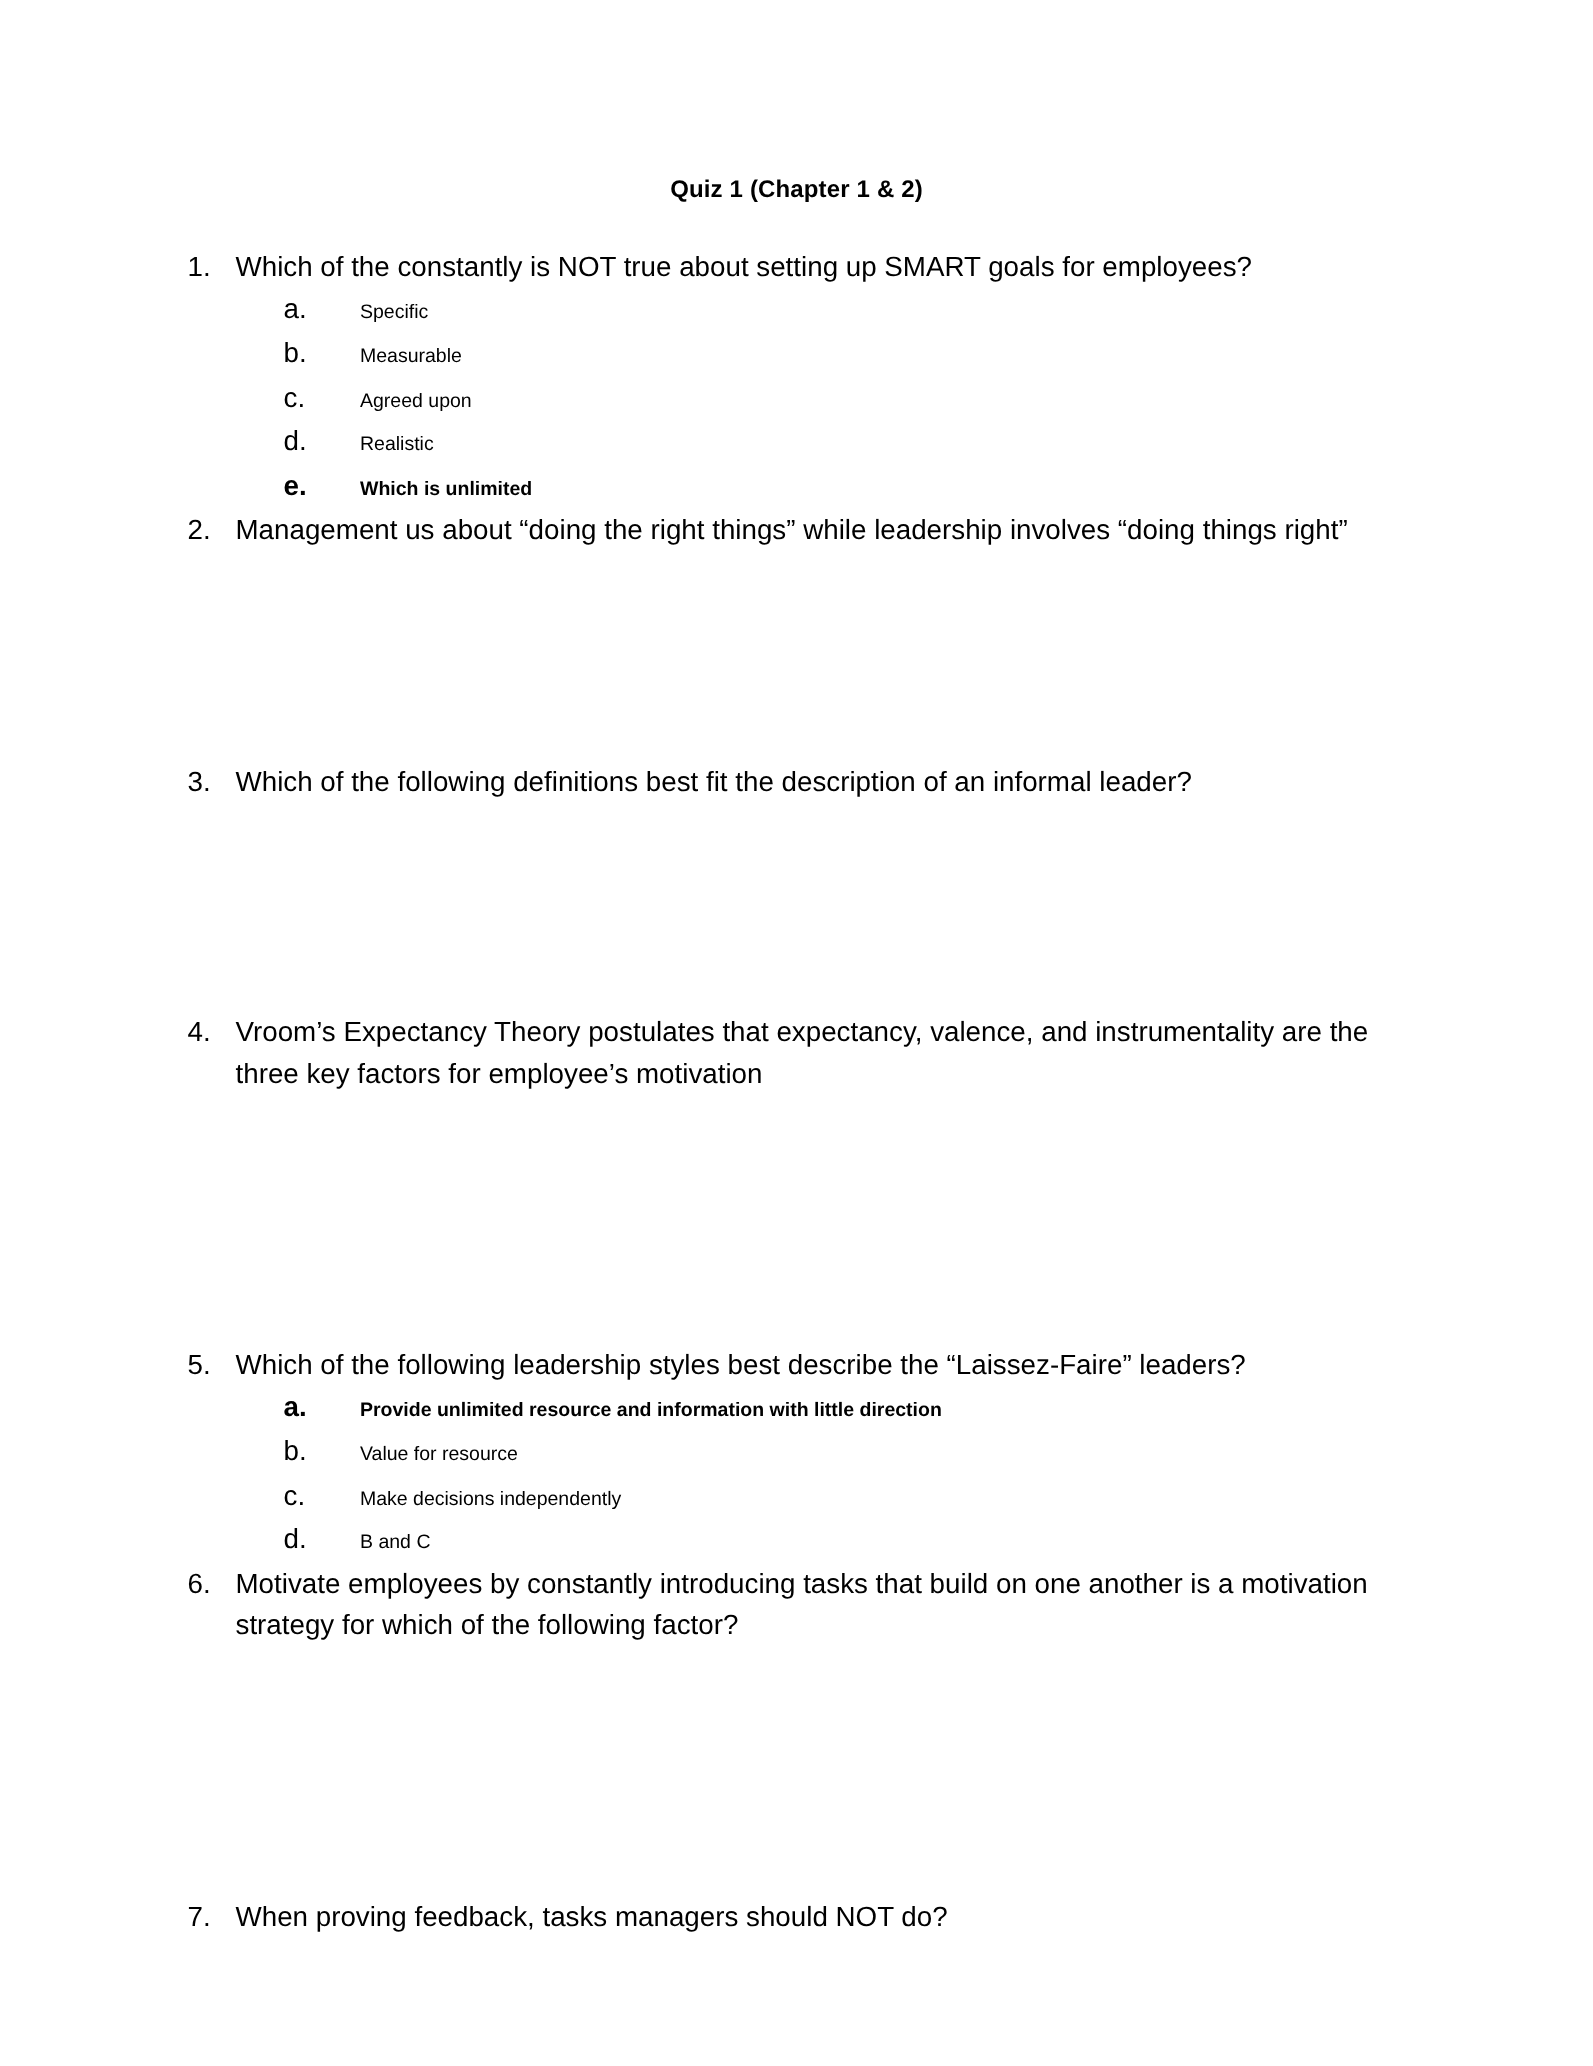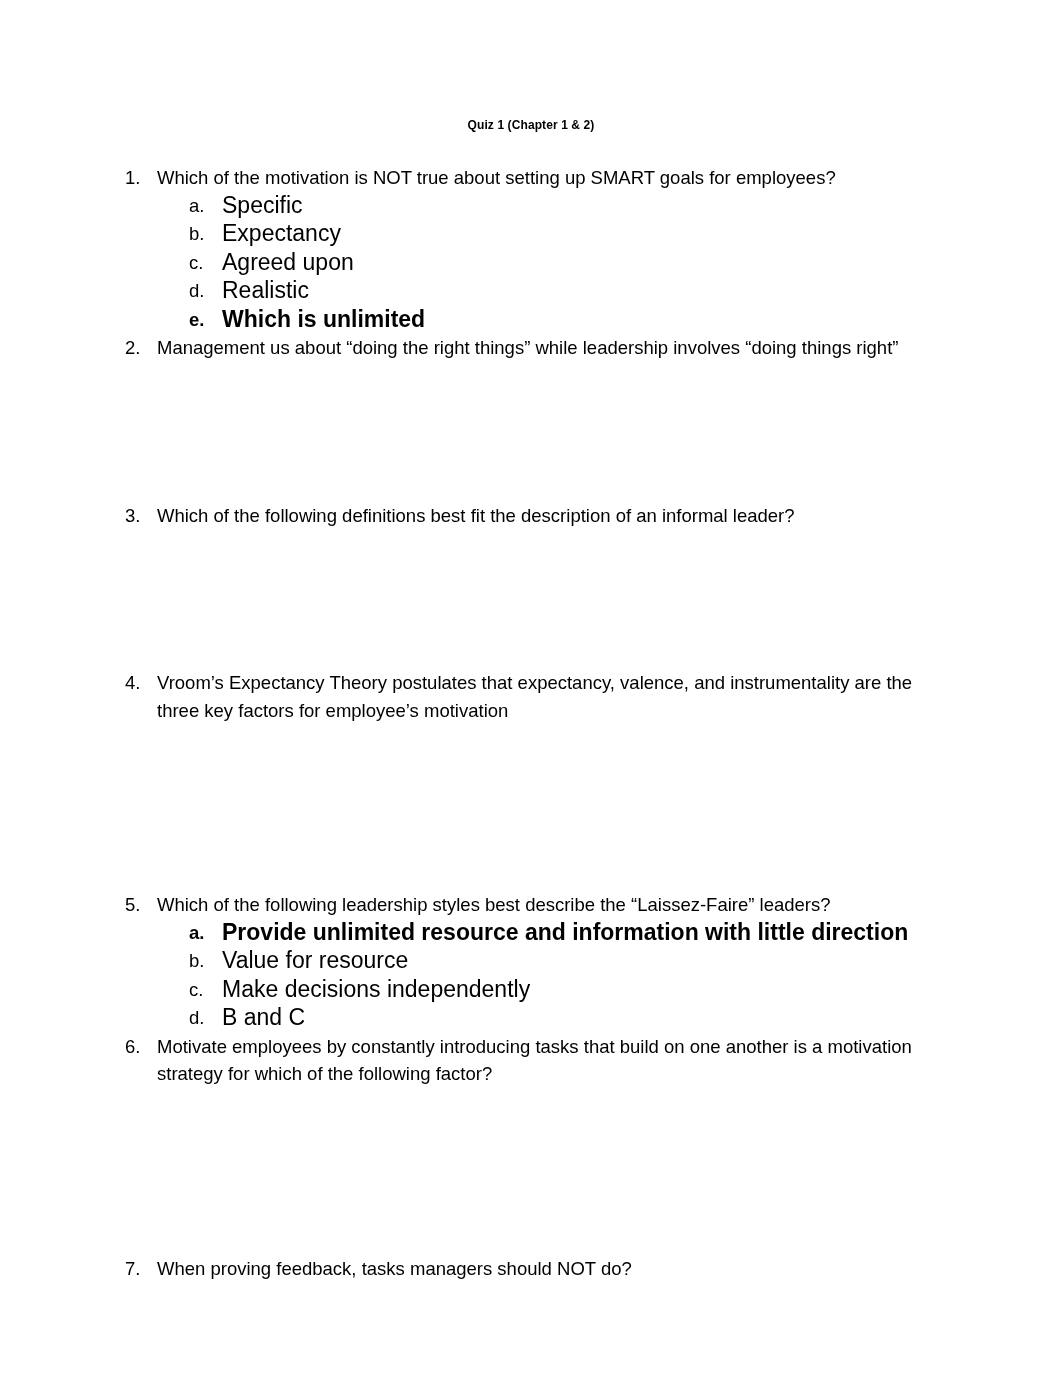--- a/index.html
+++ b/index.html
@@ -20,21 +20,21 @@
     background: #ffffff;
     overflow: hidden;
     box-sizing: border-box;
   }
   .doc-title {
     position: absolute;
     left: 0;
     top: 118px;
     width: 1062px;
     text-align: center;
-    font-size: 12px;
+    font-size: 16px;
     font-weight: bold;
     letter-spacing: 0.1px;
   }
   .qlist {
     position: absolute;
     left: 125px;
     top: 164px;
     width: 800px;
   }
   .qitem {
@@ -70,22 +70,23 @@
   }
   .subletter {
     position: absolute;
     left: 0;
     top: 0;
     width: 26px;
     font-size: 18.5px;
     line-height: 27.5px;
   }
   .subtext {
-    font-size: 23px;
+    font-size: 13px;
     line-height: 27.5px;
+    margin-left: 18px;
   }
   .bold-answer .subletter,
   .bold-answer .subtext {
     font-weight: bold;
   }
   .answer-space {
     display: block;
   }
   .gap-lg  { height: 140px; }
   .gap-xl  { height: 167px; }
@@ -93,24 +94,24 @@
 </head>
 <body>
 
 <div class="page">
 
   <div class="doc-title">Quiz 1 (Chapter 1 &amp; 2)</div>
 
   <div class="qlist">
       <div class="qitem">
         <span class="qnum">1.</span>
-        <span class="qtext">Which of the motivation is NOT true about setting up SMART goals for employees?</span>
+        <span class="qtext">Which of the constantly is NOT true about setting up SMART goals for employees?</span>
         <div class="sublist">
           <div class="subitem"><span class="subletter">a.</span><span class="subtext">Specific</span></div>
-          <div class="subitem"><span class="subletter">b.</span><span class="subtext">Expectancy</span></div>
+          <div class="subitem"><span class="subletter">b.</span><span class="subtext">Measurable</span></div>
           <div class="subitem"><span class="subletter">c.</span><span class="subtext">Agreed upon</span></div>
           <div class="subitem"><span class="subletter">d.</span><span class="subtext">Realistic</span></div>
           <div class="subitem bold-answer"><span class="subletter">e.</span><span class="subtext">Which is unlimited</span></div>
         </div>
       </div>
       <div class="qitem">
         <span class="qnum">2.</span>
         <span class="qtext">Management us about “doing the right things” while leadership involves “doing things right”</span>
       </div>
       <div class="answer-space gap-lg"></div>

